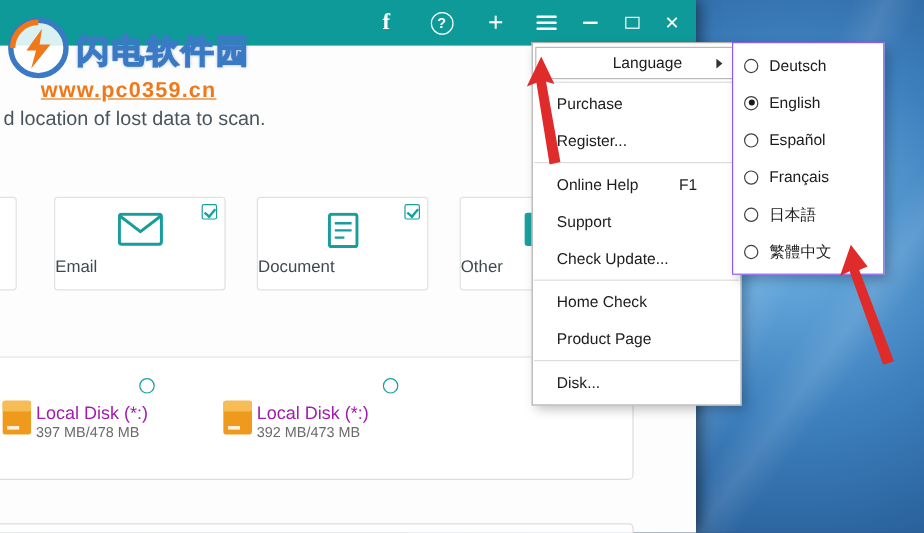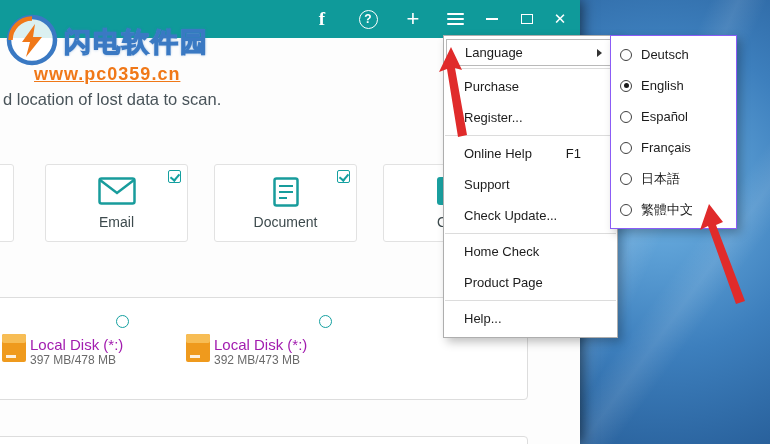--- a/index.html
+++ b/index.html
@@ -40,40 +40,40 @@
   
   .heading { position:absolute; left:3px; top:90px; font-size:16.5px; color:#49545a; white-space:nowrap; }
 
   
   .card { position:absolute; top:164px; width:143px; height:78px; background:#fff; border:1px solid #e2e2e2; border-radius:3px; }
   .card.partial { left:-129px; }
   .card.email { left:45px; }
   .card.document { left:214px; }
   .card.other { left:383px; }
   .cicon { position:absolute; left:0; right:0; top:12px; display:flex; justify-content:center; }
-  .clabel { position:absolute; left:0; right:0; top:49px; text-align:center; font-size:14px; color:#3d4a4d; }
+  .clabel { position:absolute; left:0; right:0; top:49px; font-size:14px; color:#3d4a4d; }
   .cbox { position:absolute; top:5px; right:6px; width:13px; height:13px; border:1.6px solid #14a0a0; border-radius:2px; background:#fff; }
   .cbox::after { content:""; position:absolute; left:2.5px; top:0.5px; width:4px; height:7px; border:solid #14a0a0; border-width:0 2px 2px 0; transform:rotate(40deg); }
 
   
   .panel  { position:absolute; left:-40px; top:297px; width:568px; height:103px; background:#fff; border:1px solid #ddd; border-radius:4px; }
   .panel2 { position:absolute; left:-40px; top:436px; width:568px; height:30px; background:#fff; border:1px solid #ddd; border-radius:4px; }
   .drive { position:absolute; top:332px; width:150px; height:40px; }
   .drive.d0 { left:2px; } .drive.d1 { left:186px; }
   .dicon { position:absolute; left:0; top:0; }
   .dname { position:absolute; left:28px; top:4px; font-size:15px; color:#a21caf; white-space:nowrap; }
   .dsize { position:absolute; left:28px; top:21px; font-size:12px; color:#6a6a6a; white-space:nowrap; }
   .dradio { position:absolute; top:315px; width:13px; height:13px; border:1.6px solid #14a0a0; border-radius:50%; background:#fff; }
   .dradio.r0 { left:116px; } .dradio.r1 { left:319px; }
 
   
   .menu { position:absolute; left:443px; top:35px; width:175px; background:#fff; border:1px solid #aeaeae;
     box-shadow:4px 4px 9px rgba(0,0,0,0.25); padding:2px 0 3px; z-index:30; }
   .mi { position:relative; height:31px; line-height:31px; padding-left:20px; font-size:13px; color:#1c1c1c; cursor:default; }
-  .mi.focus { height:27px; line-height:25px; border:1px solid #b9b9b9; margin:1px 2px 0; padding-left:18px; }
+  .mi.focus { height:27px; line-height:25px; border:1px solid #b9b9b9; margin:1px 2px 0; padding-left:18px;text-align:center; }
   .subarrow { position:absolute; right:12px; top:50%; margin-top:-4px; width:0; height:0;
     border-left:5px solid #333; border-top:4px solid transparent; border-bottom:4px solid transparent; }
   .msep { height:1px; background:#dcdcdc; margin:2px 1px; }
   .shortcut { position:absolute; right:36px; }
 
   
   .submenu { position:absolute; left:610px; top:35px; width:127px; background:#fff; border:1px solid #8b5cf6;
     box-shadow:4px 4px 9px rgba(0,0,0,0.25); padding:3px 0; z-index:31; }
   .smi { height:31px; display:flex; align-items:center; padding-left:9px; gap:9px; font-size:13px; color:#1c1c1c; cursor:default; }
   .sradio { width:12px; height:12px; border:1.5px solid #404040; border-radius:50%; flex:none;
@@ -203,21 +203,21 @@
     <div class="mi">
       <span>Online Help</span>
       <span class="shortcut">F1</span>
     </div>
     <div class="mi"><span>Support</span></div>
     <div class="mi"><span>Check Update...</span></div>
     <div class="msep"></div>
     <div class="mi"><span>Home Check</span></div>
     <div class="mi"><span>Product Page</span></div>
     <div class="msep"></div>
-    <div class="mi"><span>Help...</span></div>
+    <div class="mi"><span>Disk...</span></div>
   </div>
 
   <div class="submenu">
     <div class="smi">
       <span class="sradio"></span>
       <span>Deutsch</span>
     </div>
     <div class="smi">
       <span class="sradio sel"></span>
       <span>English</span>

